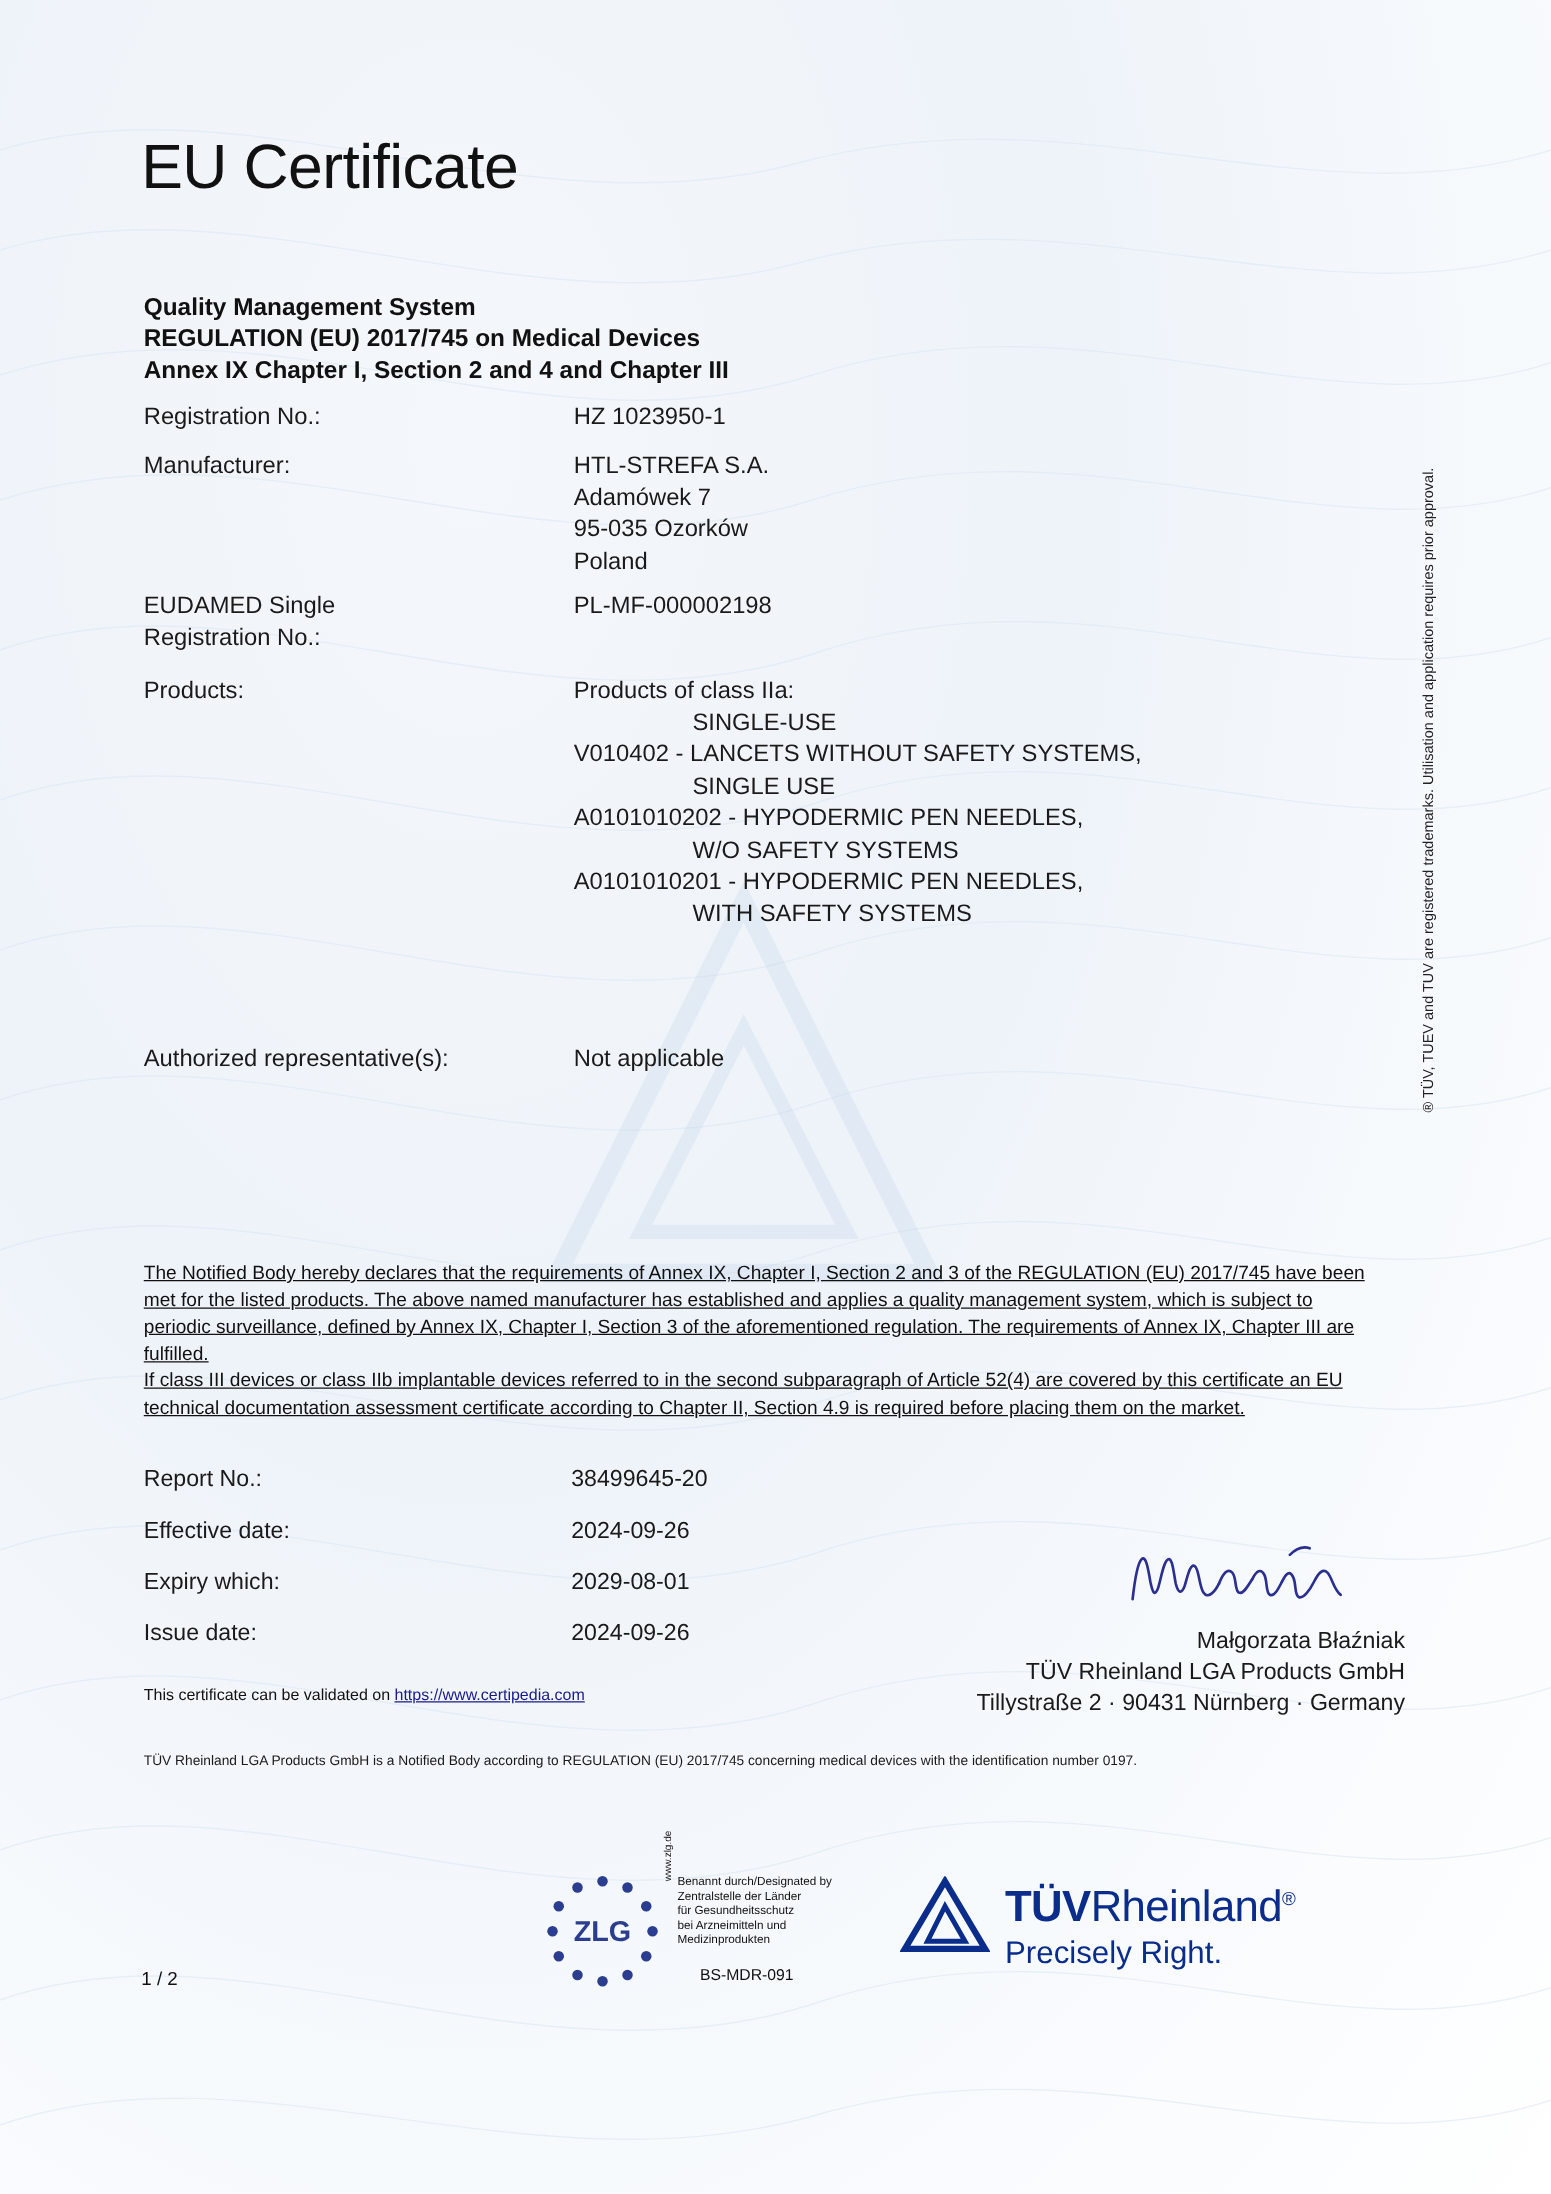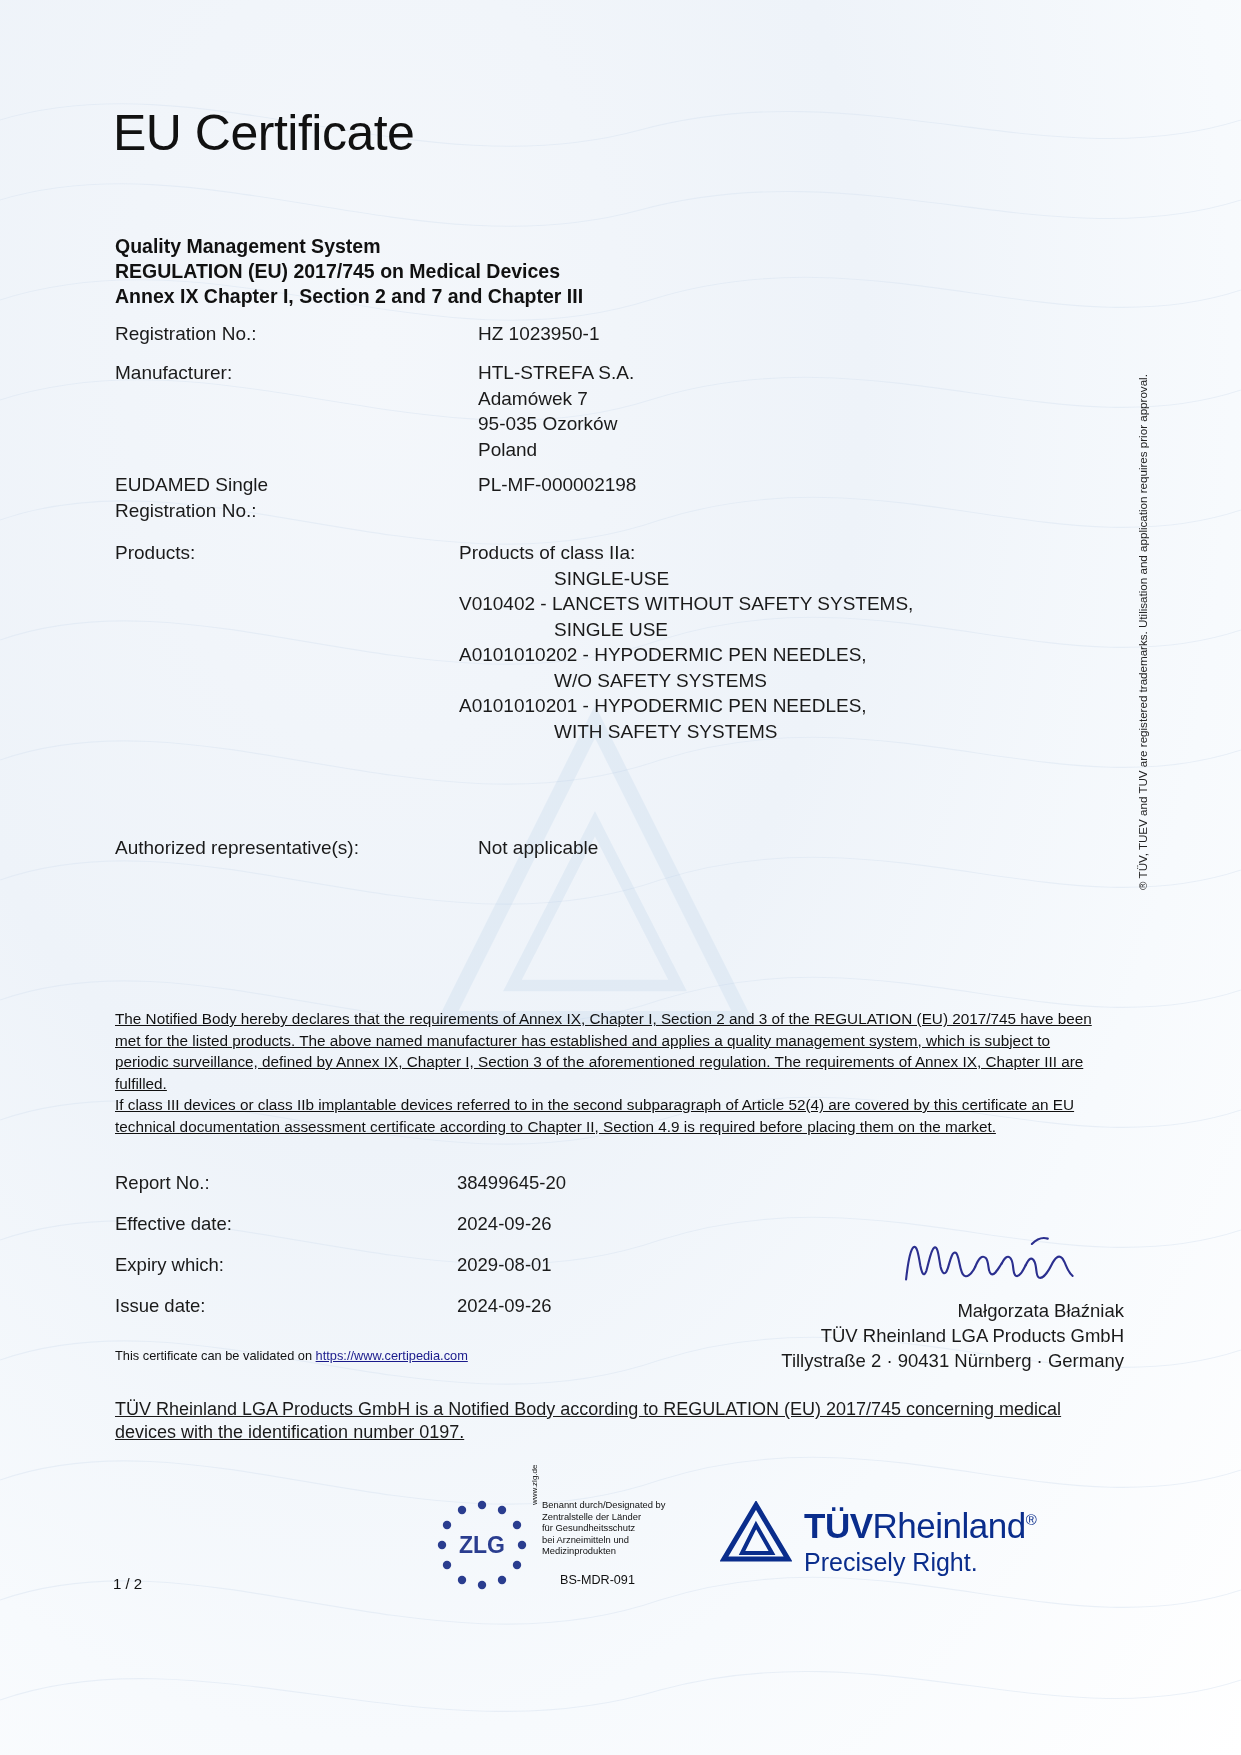--- a/index.html
+++ b/index.html
@@ -73,21 +73,21 @@
   }
   .field-label {
     position: absolute;
     left: 0;
     top: 0;
     width: 330px;
     white-space: pre-line;
   }
   .field-value {
     position: absolute;
-    left: 363px;
+    left: 344px;
     top: 0;
     width: 650px;
     white-space: pre-line;
   }
 
   .products-list {
     position: absolute;
     left: 344px;
     top: 0;
     width: 660px;
@@ -144,23 +144,22 @@
     margin-top: 4px;
   }
   .sig-org { font-size: 18.5px; line-height: 25px; }
   .sig-addr { font-size: 18.5px; line-height: 25px; }
 
   .notified-body {
     position: absolute;
     left: 2px;
     top: 1398px;
     width: 985px;
-    font-size: 18px;
+    font-size: 11px;
     line-height: 23px;
-    text-decoration: underline;
   }
 
   .side-note {
     position: absolute;
     left: 1136px;
     top: 890px;
     width: 420px;
     font-size: 11.6px;
     color: #222;
     transform: rotate(-90deg);
@@ -274,21 +273,21 @@
     <path d="M100 72 L150 170 L50 170 Z" fill="none" stroke="#9fc0e0" stroke-width="7"></path>
   </svg>
 
   <div class="content">
 
     <div class="doc-title">EU Certificate</div>
 
     <div class="subtitle-block">
       <div>Quality Management System</div>
       <div>REGULATION (EU) 2017/745 on Medical Devices</div>
-      <div>Annex IX Chapter I, Section 2 and 7 and Chapter III</div>
+      <div>Annex IX Chapter I, Section 2 and 4 and Chapter III</div>
     </div>
 
     <div class="field-row" style="top:321px;">
       <div class="field-label">Registration No.:</div>
       <div class="field-value">HZ 1023950-1</div>
     </div>
 
     <div class="field-row" style="top:360px;">
       <div class="field-label">Manufacturer:</div>
       <div class="field-value">HTL-STREFA S.A.

